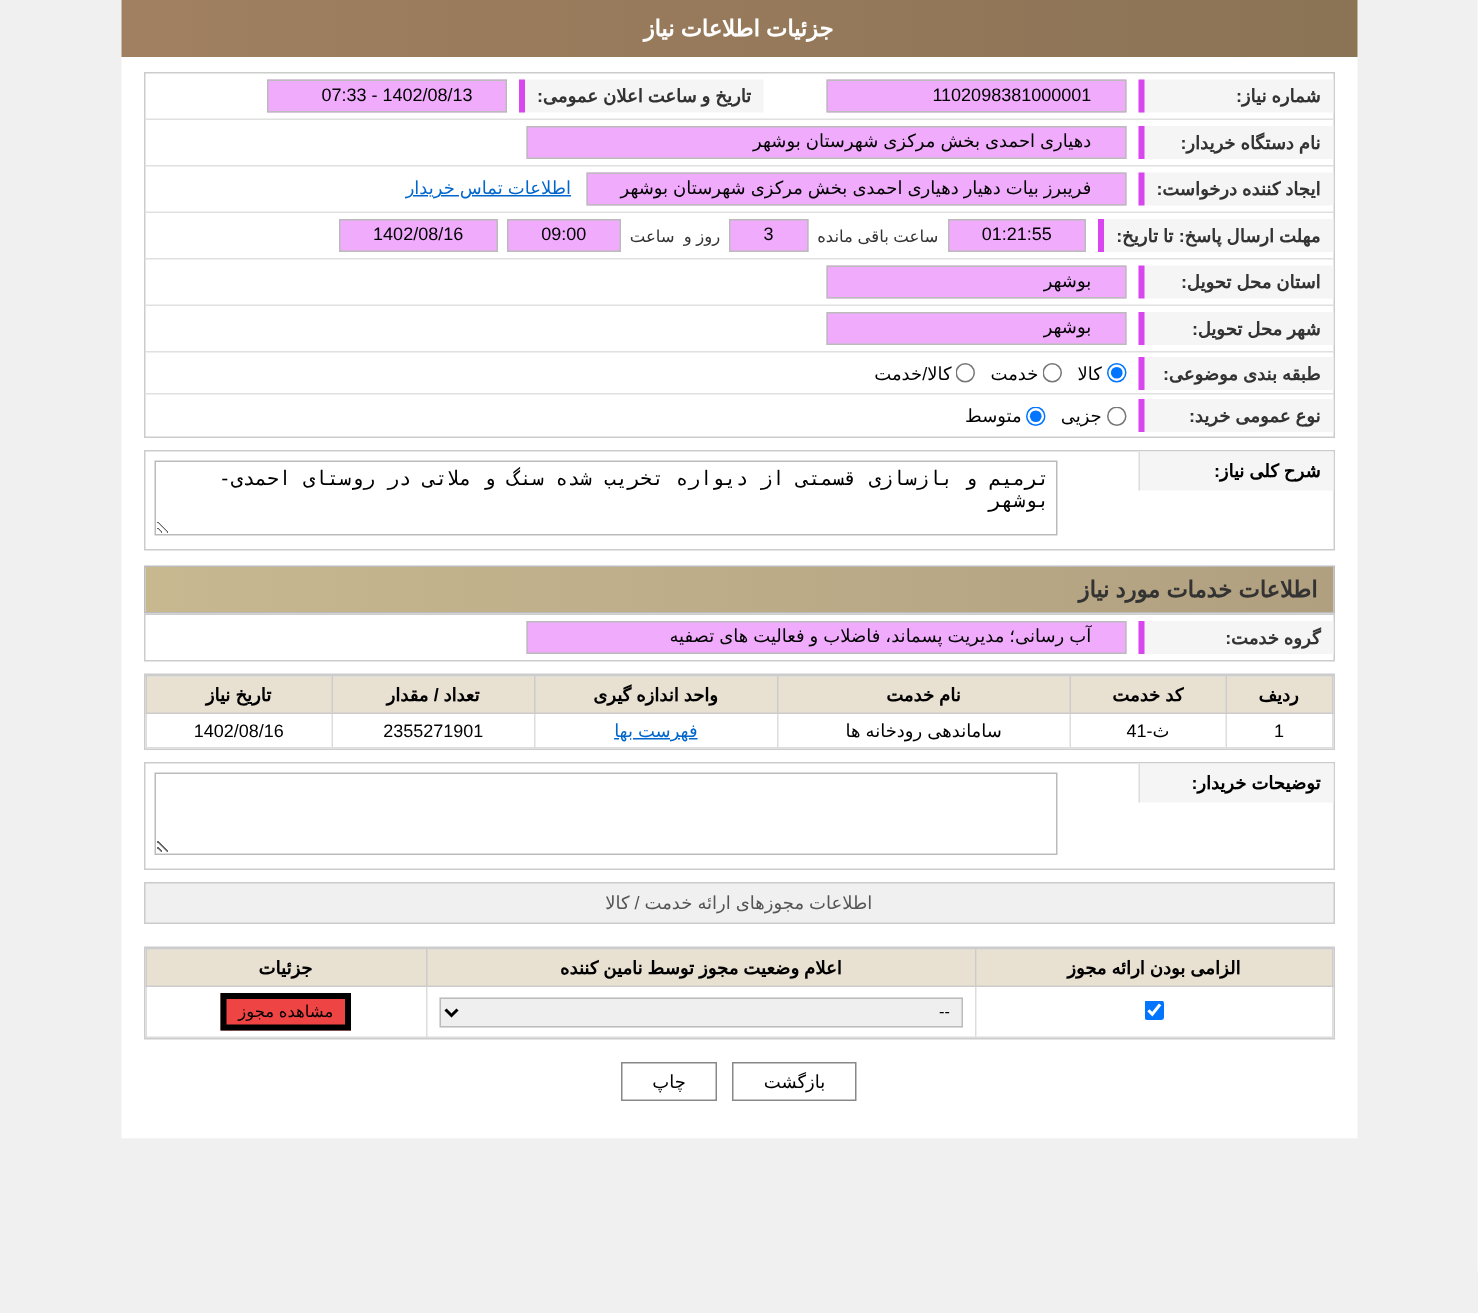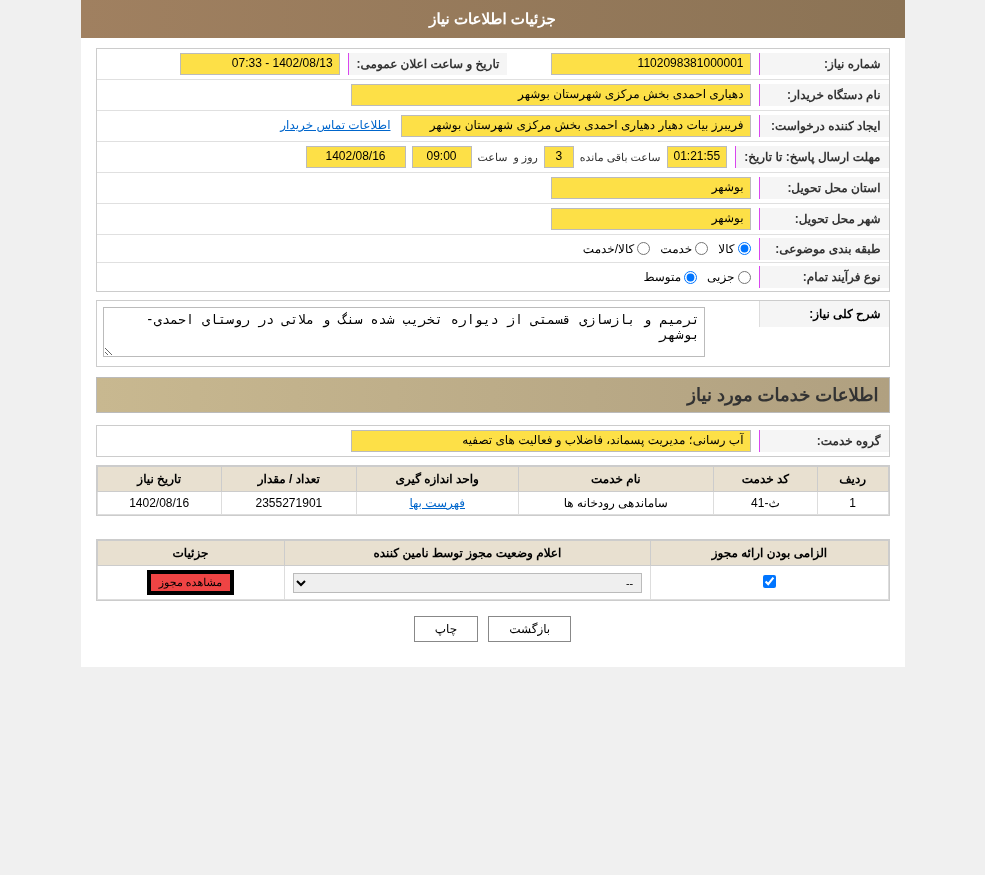--- a/index.html
+++ b/index.html
@@ -37,32 +37,32 @@
     }
     .info-row:last-child {
       border-bottom: none;
     }
     .label-cell {
       background: #f5f5f5;
       color: #333;
       padding: 4px 8px;
       min-width: 130px;
       text-align: right;
-      border-left: 1px solid #d946ef;
+      border-left: 4px solid #d946ef;
       font-weight: bold;
     }
     .value-cell {
       padding: 4px 8px;
       flex: 1;
       text-align: right;
     }
     .value-box {
       border: 1px solid #bbb;
-      background: #fde047;
-      padding: 2px 6px;
+      background: #f0abfc;
+      padding: 2px 22px;
       min-height: 22px;
       display: inline-block;
     }
     .link-blue {
       color: #0066cc;
       text-decoration: underline;
       cursor: pointer;
     }
     .row-inline {
       display: flex;
@@ -81,25 +81,25 @@
     .radio-item {
       display: flex;
       align-items: center;
       gap: 3px;
     }
     .section-header {
       background: linear-gradient(to left, #b0a080, #c8b890);
       color: #333;
       padding: 6px 10px;
       font-weight: bold;
-      font-size: 18px;
+      font-size: 15px;
       text-align: right;
       border: 1px solid #bbb;
       margin-top: 10px;
-      margin-bottom: 12px;
+      margin-bottom: 0;
     }
     .table-section {
       border: 1px solid #ccc;
       margin-bottom: 8px;
     }
     table {
       width: 100%;
       border-collapse: collapse;
       font-size: 12px;
     }
@@ -268,21 +268,21 @@
             </div>
             <div class="radio-item">
               <input type="radio" name="tabaqe" style="">
               <span>کالا/خدمت</span>
             </div>
           </div>
         </div>
       </div>
 
       <div class="info-row">
-        <div class="label-cell">نوع فرآیند تمام:</div>
+        <div class="label-cell">نوع عمومی خرید:</div>
         <div class="value-cell">
           <div class="radio-group">
             <div class="radio-item">
               <input type="radio" name="farayand" style="">
               <span>جزیی</span>
             </div>
             <div class="radio-item">
               <input type="radio" name="farayand" checked="" style="">
               <span>متوسط</span>
             </div>
@@ -330,21 +330,30 @@
             <td>ث-41</td>
             <td>ساماندهی رودخانه ها</td>
             <td><span class="link-blue">فهرست بها</span></td>
             <td>2355271901</td>
             <td>1402/08/16</td>
           </tr>
         </tbody>
       </table>
     </div>
 
-
+    <div class="info-section">
+      <div class="description-row">
+        <div class="service-label-cell">توضیحات خریدار:</div>
+        <div style="flex:1; padding:6px;">
+          <textarea class="text-area-box" style="min-height: 55px;"></textarea>
+        </div>
+      </div>
+    </div>
+
+    <div class="footer-section">اطلاعات مجوزهای ارائه خدمت / کالا</div>
 
     <div style="height:15px;"></div>
 
     <div class="table-section">
       <table class="permit-table">
         <thead>
           <tr>
             <th>الزامی بودن ارائه مجوز</th>
             <th>اعلام وضعیت مجوز توسط نامین کننده</th>
             <th>جزئیات</th>

